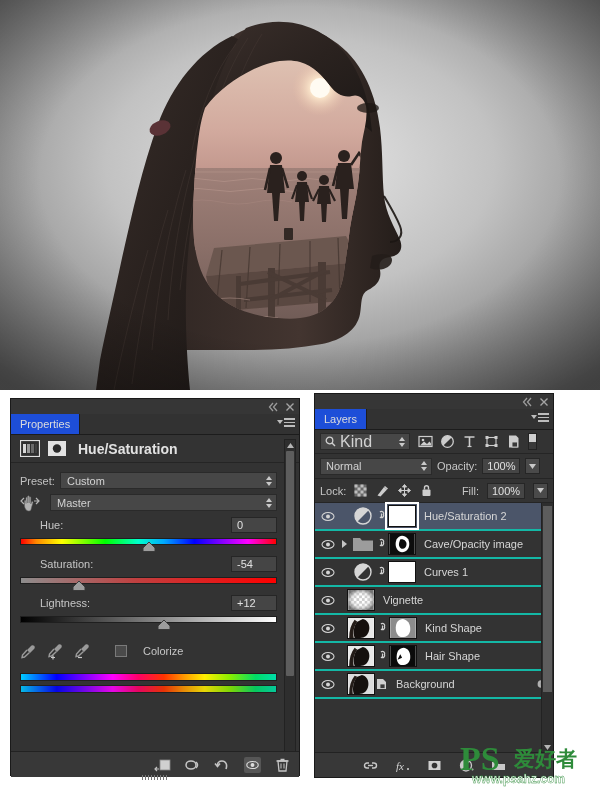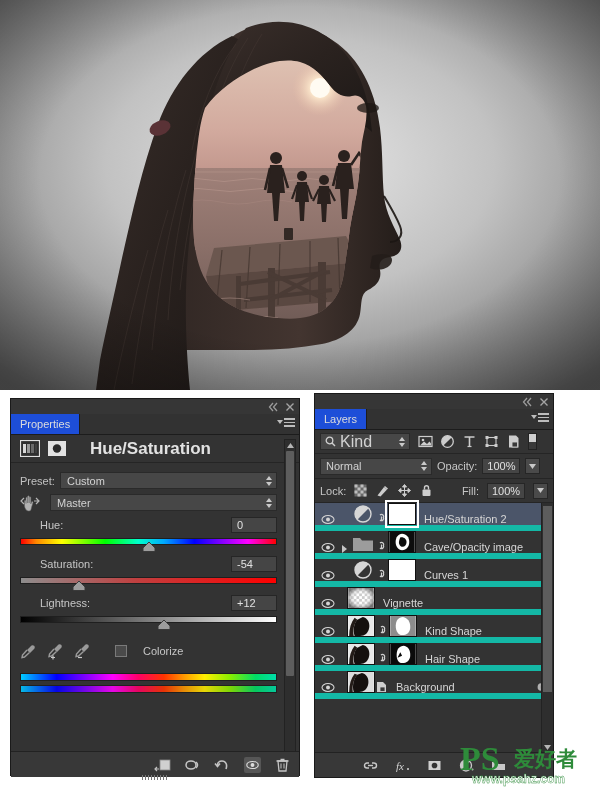--- a/index.html
+++ b/index.html
@@ -68,21 +68,21 @@
   
   .props-body { background: #333333; height: 342px; position: relative; }
 
   .props-header {
     height: 28px; display: flex; align-items: center;
     padding-left: 9px; gap: 7px;
     border-bottom: 1px solid #252525;
     background: #333333;
   }
   .pi-icon { width: 20px; height: 17px; display: block; }
-  .props-title { font-size: 17px; font-weight: bold; color: #e2e2e2; margin-left: 16px; }
+  .props-title { font-size: 14px; font-weight: bold; color: #e2e2e2; margin-left: 4px; }
 
   .props-content { padding: 8px 22px 0 9px; }
 
   .row { display: flex; align-items: center; height: 19px; margin-bottom: 3px; }
   .row-label { font-size: 11px; color: #c2c2c2; }
   .preset-label { width: 40px; }
 
   .select {
     flex: 1; height: 17px;
     background: #474747;
@@ -226,22 +226,22 @@
   .lock-row {
     height: 24px; display: flex; align-items: center;
     padding: 0 5px; gap: 8px;
     border-bottom: 1px solid #252525;
   }
   .lock-icons { display: flex; align-items: center; gap: 9px; }
   .li { width: 13px; height: 13px; display: block; cursor: pointer; }
 
   .layer-list { position: relative; }
   .layer-row {
-    height: 28px; display: flex; align-items: flex-end;
-    border-bottom: 6px solid #14b8a6;
+    height: 28px; display: flex; align-items: center;
+    border-bottom: 2px solid #14b8a6;
     padding-left: 2px; cursor: pointer;
   }
   .layer-row.selected { background: #4b5569; }
   .eye-cell { width: 22px; display: flex; align-items: center; justify-content: center; }
   .eye { width: 14px; height: 11px; display: block; cursor: pointer; }
   .arrow-cell { width: 11px; display: flex; align-items: center; justify-content: center; }
   .tri-right {
     width: 0; height: 0;
     border-top: 4px solid transparent; border-bottom: 4px solid transparent;
     border-left: 5px solid #c5c5c5;

